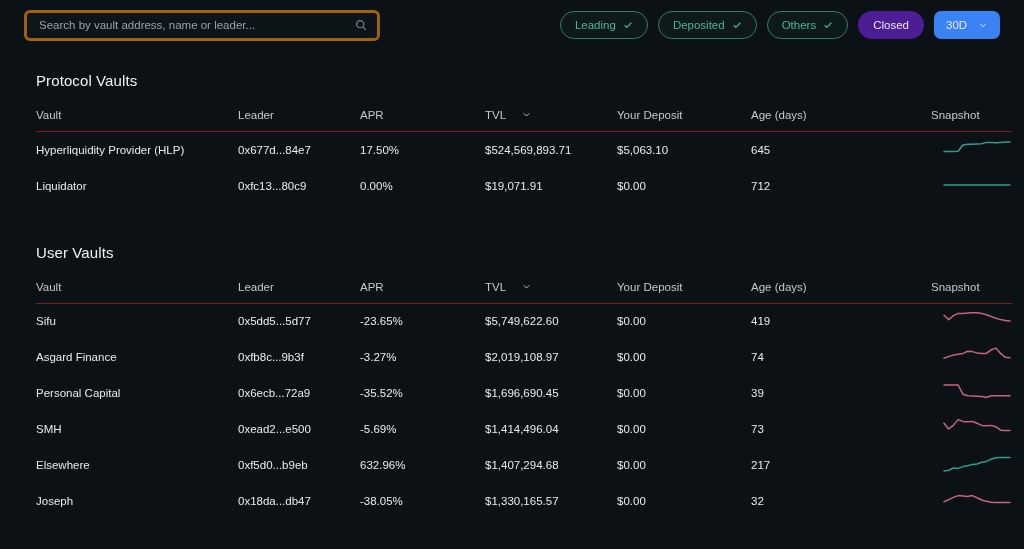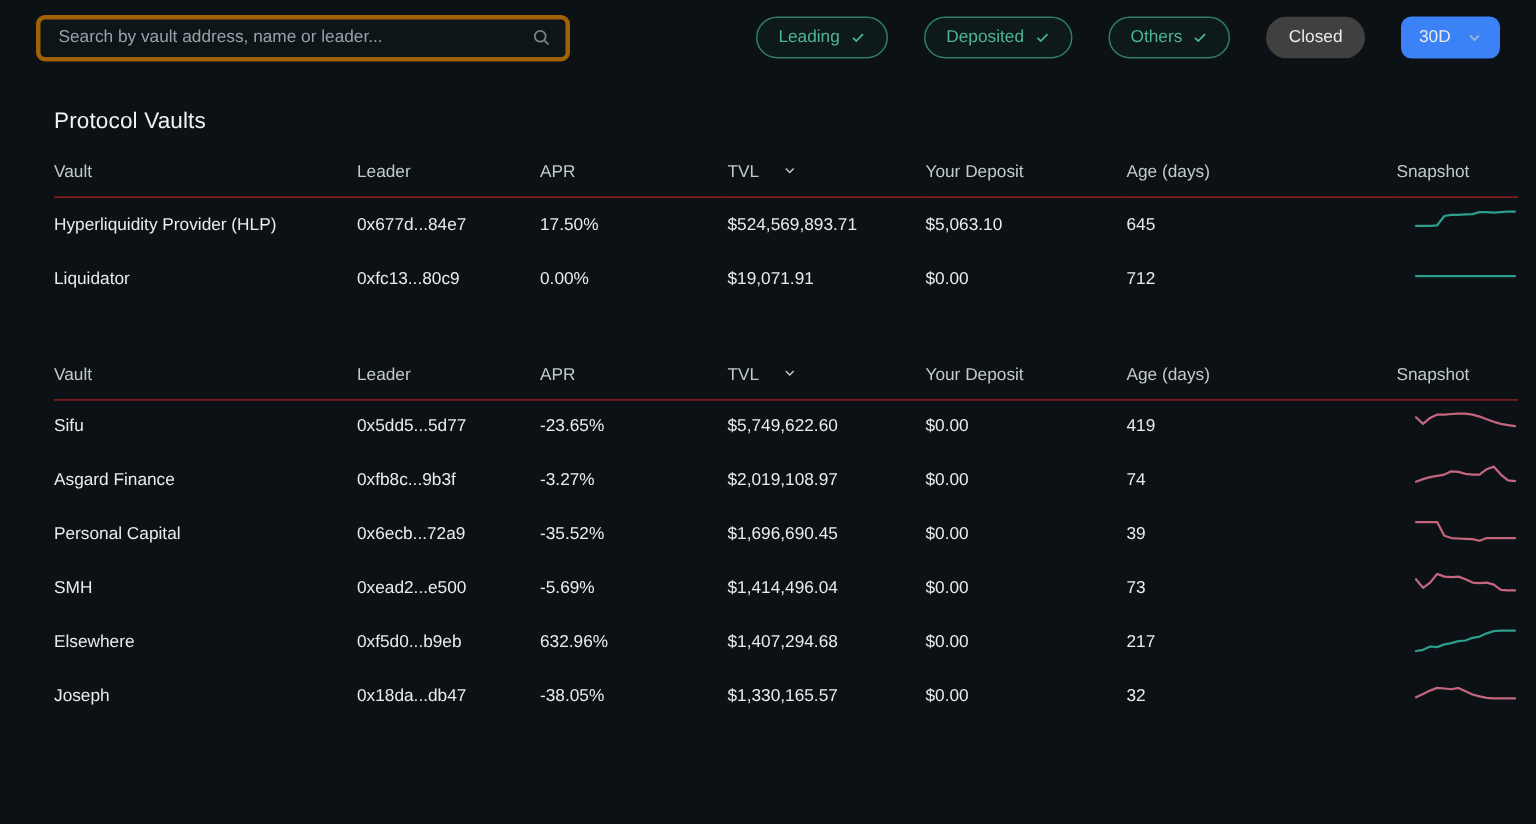--- a/index.html
+++ b/index.html
@@ -33,38 +33,38 @@
     background: transparent; border: none; outline: none;
     color: #d6dbde;
     font-family: "Liberation Sans", sans-serif;
     font-size: 11.5px;
   }
   .search-input::placeholder { color: #97a3a8; }
   .search-icon { flex: 0 0 auto; line-height: 0; opacity: .75; }
 
   .filters {
     position: absolute; right: 24px; top: 11px;
-    display: flex; align-items: center; gap: 24px;
+    display: flex; align-items: center; gap: 10px;
   }
   .pill {
     height: 28px;
     border-radius: 16px;
     display: flex; align-items: center; gap: 7px;
     padding: 0 14px;
     font-size: 11.5px;
     cursor: pointer;
     white-space: nowrap;
   }
   .pill.outline {
     border: 1px solid #2f7d68;
     background: #0e1a1a;
     color: #4fb397;
   }
   .pill.solid {
-    background: #404040;
+    background: #4c1d95;
     color: #e8ecef;
     border: 1px solid transparent;
   }
   .pill.range {
     background: #3b82f6;
     color: #e8ecef;
     border-radius: 7px;
     padding: 0 12px;
     min-width: 66px;
     justify-content: space-between;
@@ -217,20 +217,21 @@
           <td class="col-age">712</td>
           <td class="col-snap"><span class="spark"><svg width="70" height="26" viewBox="0 0 70 26" fill="none">
                 <path d="M2.0 13.0 L6.7 13.0 L11.4 13.0 L16.1 13.0 L20.9 13.0 L25.6 13.0 L30.3 13.0 L35.0 13.0 L39.7 13.0 L44.4 13.0 L49.1 13.0 L53.9 13.0 L58.6 13.0 L63.3 13.0 L68.0 13.0" stroke="#2e9e8c" stroke-width="1.5" stroke-linejoin="round" stroke-linecap="round"></path>
               </svg></span></td>
         </tr>
       </tbody>
   </table>
 </div>
 
 <div class="section sec-user">
+  <div class="section-title">User Vaults</div>
   <table class="vault-table">
     <thead>
       <tr>
         <th class="col-vault">Vault</th>
         <th class="col-leader">Leader</th>
         <th class="col-apr">APR</th>
         <th class="col-tvl">
           <span class="sortable">
             <span>TVL</span>
             <span>

